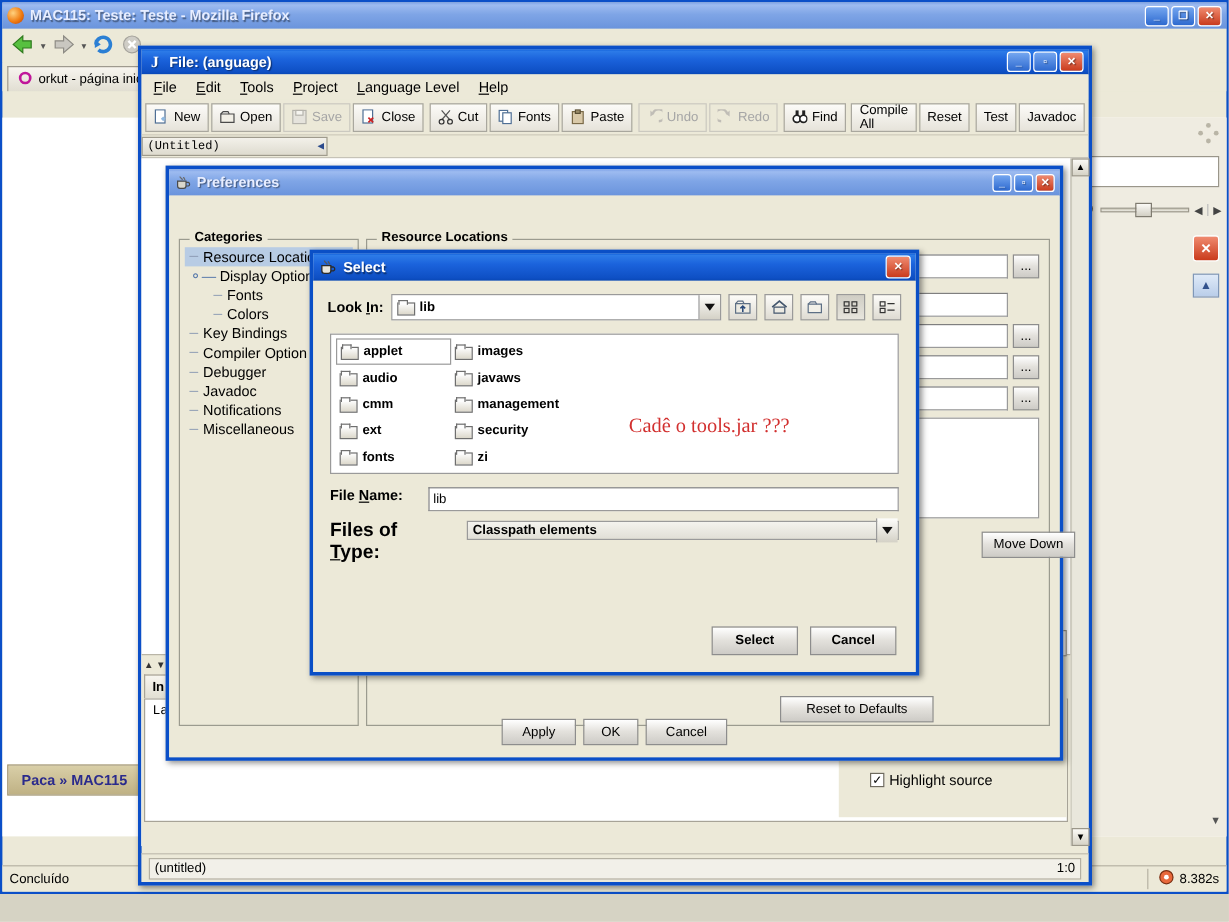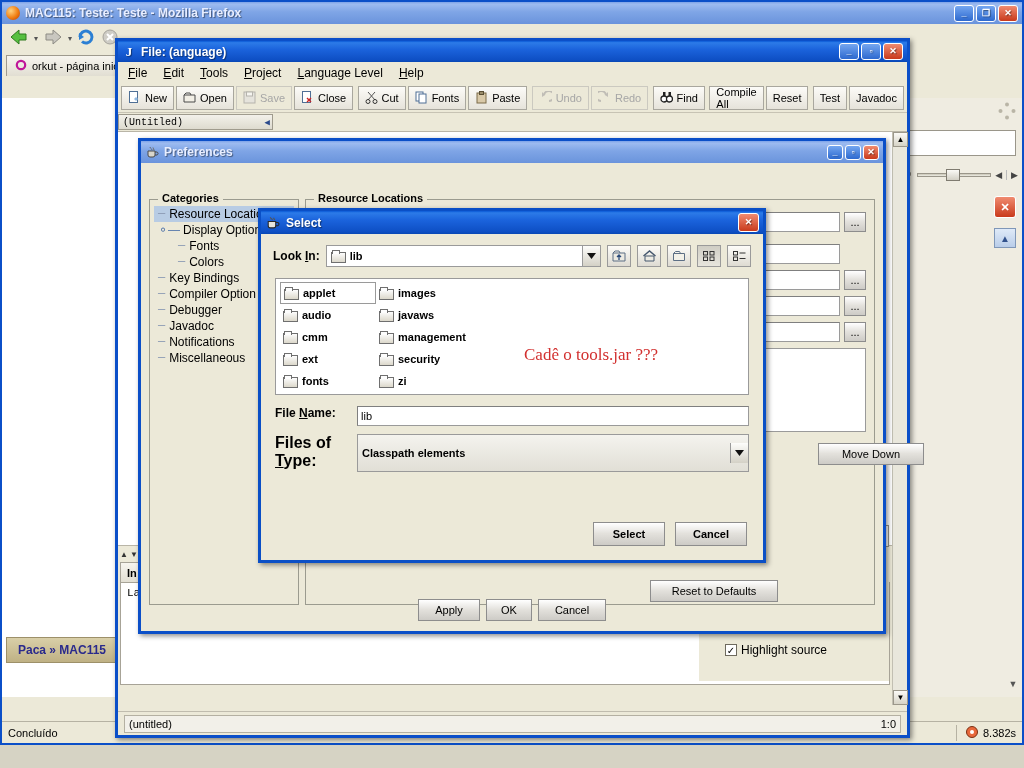--- a/index.html
+++ b/index.html
@@ -546,21 +546,21 @@
           <span class="jbtn dots" style="margin-left:4px;">...</span>
         </div>
 
         <div class="fieldrow" style="left:166px; top:122px; right:8px;">
           <span class="jfield" style="flex:1;height:20px;"></span>
           <span class="jbtn dots" style="margin-left:4px;">...</span>
         </div>
 
         <div style="position:absolute;left:166px;top:148px;right:8px;height:84px;background:#fff;border:1px solid #9a9a9a;"></div>
 
-        <div class="jbtn" id="movedown" style="left:512px; top:243px; width:106px; height:22px;">Move Down</div>
+        <div class="jbtn" id="movedown" style="left:512px; top:243px; width:78px; height:22px;">Move Down</div>
 
         <div class="jbtn" style="position:absolute;left:344px;top:380px;width:128px;height:22px;">Reset to Defaults</div>
       </div>
 
       <div id="prefs-buttons">
         <span class="jbtn" style="width:62px;height:22px;">Apply</span>
         <span class="jbtn" style="width:46px;height:22px;">OK</span>
         <span class="jbtn" style="width:68px;height:22px;">Cancel</span>
       </div>
     </div>
@@ -697,21 +697,21 @@
 
       <div id="fn-row" style="top:172px; height:22px;">
         <span style="width:82px;font-weight:bold;font-size:12px;">File <u>N</u>ame:</span>
         <span class="jfield" style="flex:1;height:20px;display:flex;align-items:center;">
           <span>lib</span>
         </span>
       </div>
 
       <div id="ft-row" style="top:200px; height:24px;">
         <span style="width:82px;font-weight:bold;font-size:16px;">Files of <u>T</u>ype:</span>
-        <span class="combo" style="flex:1;height:38px;background:linear-gradient(180deg,#f4f3ee,#e1dfd6);">
+        <span class="combo" style="flex:1;height:16px;background:linear-gradient(180deg,#f4f3ee,#e1dfd6);margin-left:32px;">
           <span style="font-weight:bold;">Classpath elements</span>
           <span class="combo-arrow">
             <svg width="9" height="7" viewBox="0 0 9 7">
                 <path d="M0 0h9L4.5 6z" fill="#111"></path>
               </svg>
           </span>
         </span>
       </div>
 
       <div id="sel-buttons">

